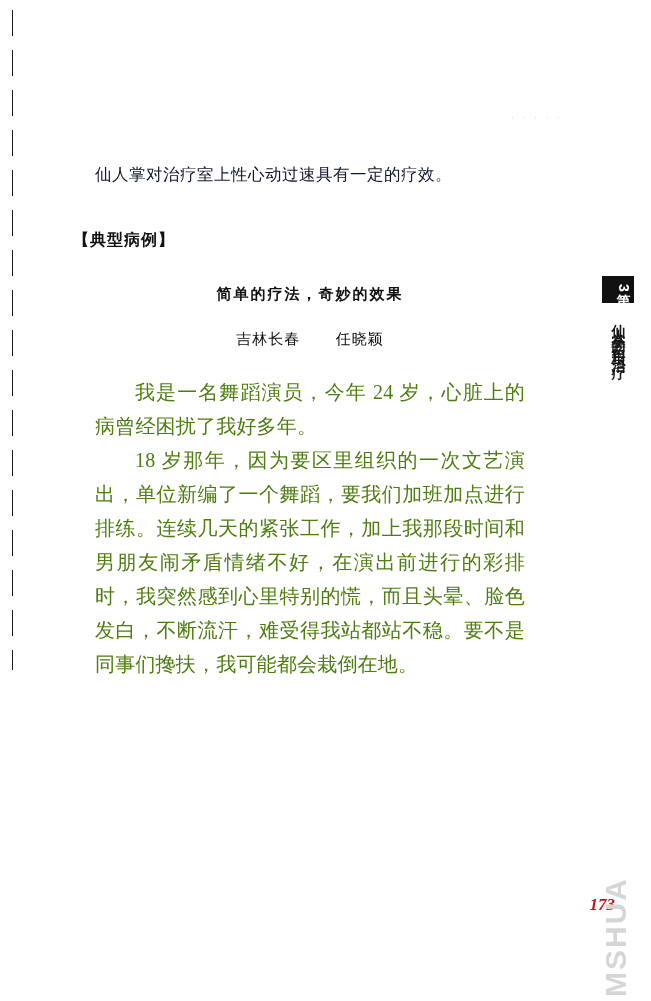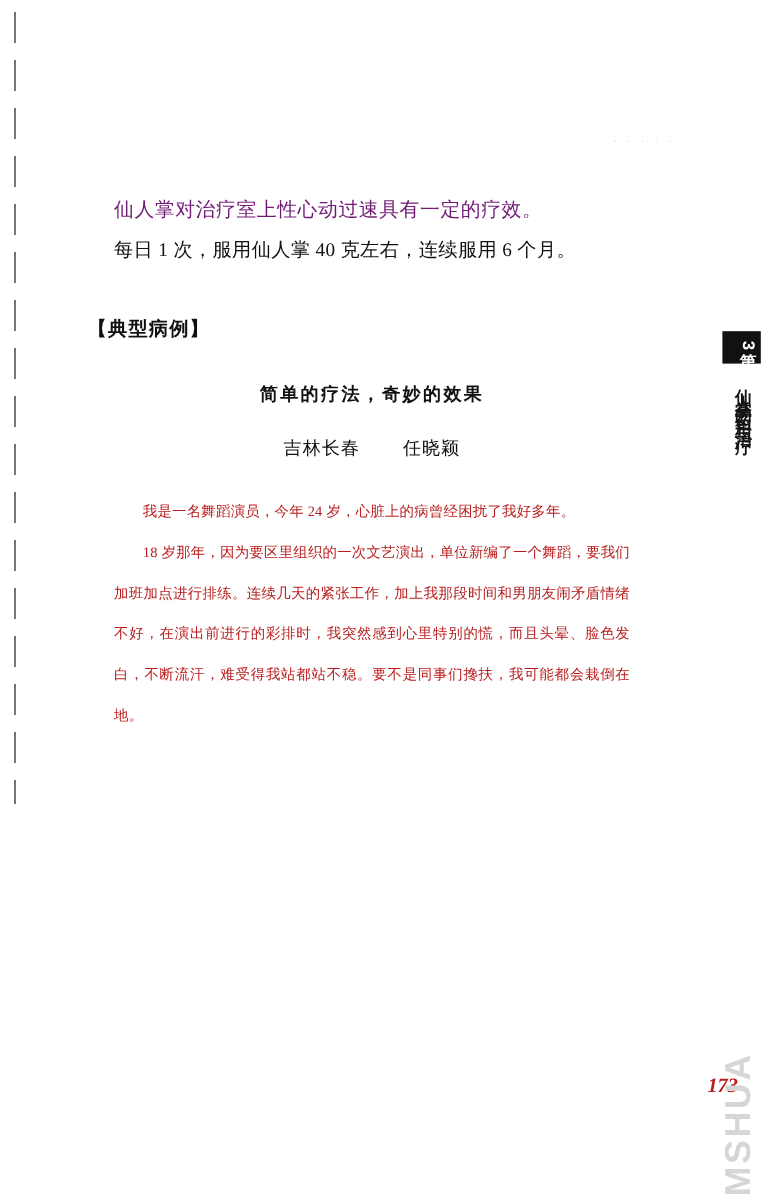--- a/index.html
+++ b/index.html
@@ -90,21 +90,21 @@
     position: absolute;
     left: 95px;
     top: 160px;
     width: 430px;
   }
 
   .line-lead {
     font-size: 16.5px;
     line-height: 30px;
     letter-spacing: 0.5px;
-    color: #701a75;
+    color: #0f172a;
     margin: 0 0 4px 0;
   }
 
   .bracket-head {
     font-size: 15.5px;
     line-height: 28px;
     margin: 6px 0 2px 0;
     font-weight: 600;
     letter-spacing: .5px;
   }
@@ -136,26 +136,26 @@
     margin: 26px 0 0 0;
     letter-spacing: 1px;
   }
   .byline .gap { display: inline-block; width: 26px; }
 
   .body-text {
     margin: 26px 0 0 0;
   }
   .body-text p {
     margin: 0;
-    font-size: 12px;
+    font-size: 20px;
     line-height: 34px;
     letter-spacing: 0.2px;
     text-indent: 2em;
     text-align: justify;
-    color: #b91c1c;
+    color: #4d7c0f;
   }
 
   
   .folio {
     position: absolute;
     right: 36px;
     bottom: 86px;
     font-size: 17px;
     font-weight: bold;
     font-style: italic;
@@ -189,21 +189,20 @@
   <div class="chapter-tab">
     <div class="badge">第3章</div>
     <div class="vtitle">仙人掌的药用与治疗</div>
   </div>
 
   <div class="content">
 
     <p class="line-lead">仙人掌对治疗室上性心动过速具有一定的疗效。</p>
 
 
-    <p class="method-line">每日 1 次，服用仙人掌 40 克左右，连续服用 6 个月。</p>
 
     <p class="case-head">【典型病例】</p>
 
     <h1 class="article-title">简单的疗法，奇妙的效果</h1>
 
     <p class="byline">
       <span>吉林长春</span>
       <span class="gap"></span>
       <span>任晓颖</span>
     </p>

